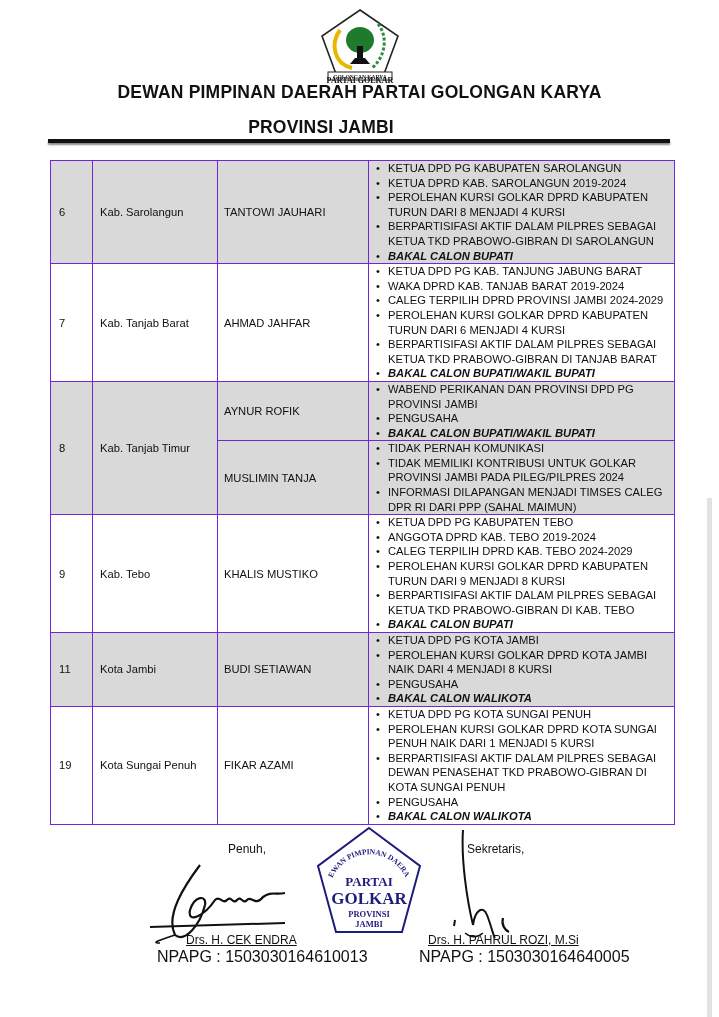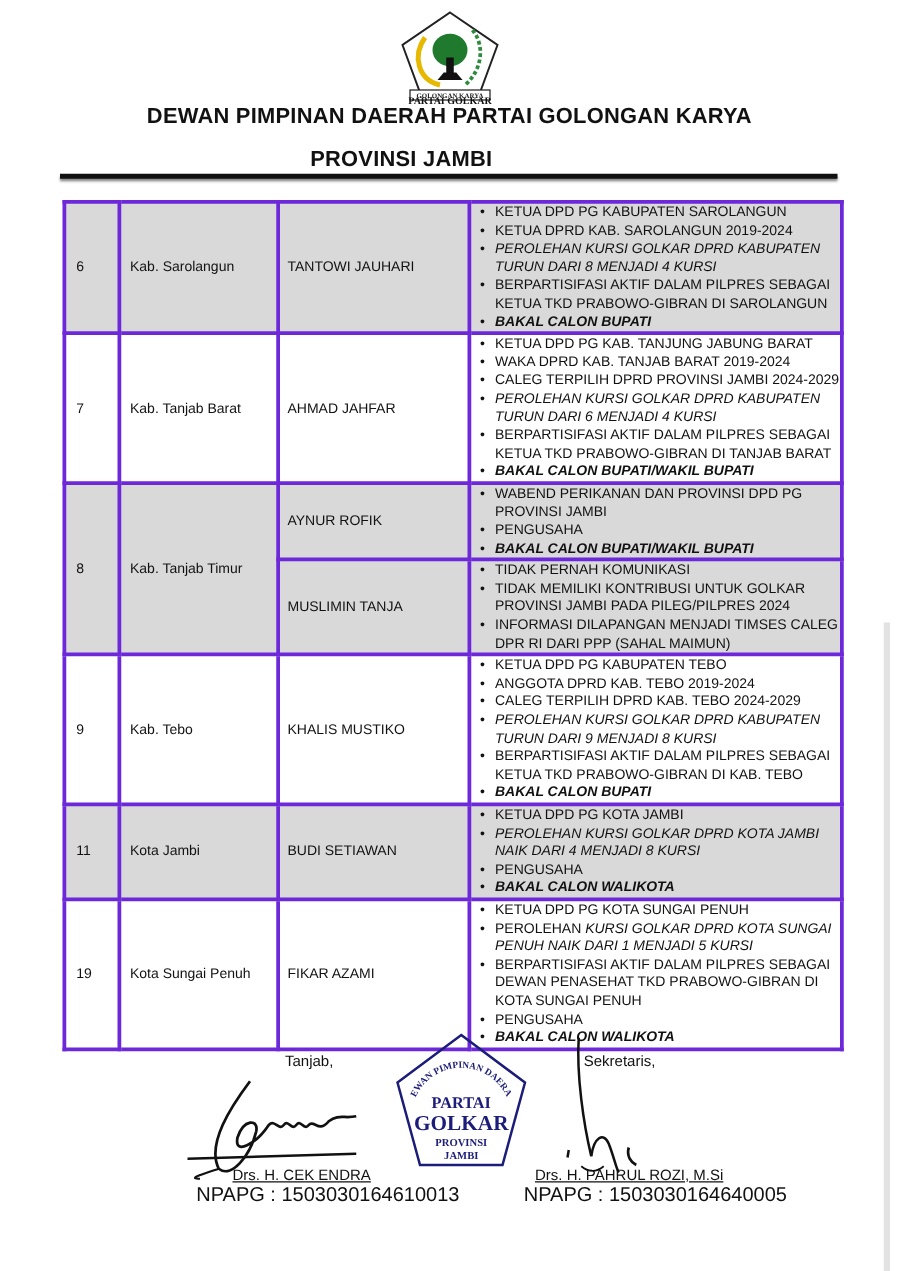--- a/index.html
+++ b/index.html
@@ -13,31 +13,31 @@
   .title1 { position: absolute; left: 0; width: 719px; top: 82px; text-align: center;
     font-weight: bold; font-size: 17.5px; letter-spacing: 0.2px; }
   .title2 { position: absolute; left: 0; width: 642px; top: 117px; text-align: center;
     font-weight: bold; font-size: 17.5px; letter-spacing: 0.2px; }
   .rule { position: absolute; left: 48px; top: 139px; width: 622px; height: 4px; background: #111;
     box-shadow: 0 2px 2px #888; }
   .scrollbar { position: absolute; left: 707px; top: 498px; width: 5px; height: 519px; background: #e2e2e2; }
 
   table.main { position: absolute; left: 50px; top: 160px; width: 625px; border-collapse: collapse;
     font-size: 11.2px; }
-  table.main td { border: 3px solid #6d28d9; vertical-align: middle; padding: 0; }
+  table.main td { border: 1px solid #6d28d9; vertical-align: middle; padding: 0; }
   table.main tr.gray td { background: #d9d9d9; }
   table.main tr.white td { background: #ffffff; }
   td.no { width: 33px; padding-left: 8px !important; }
   td.reg { width: 117px; padding-left: 7px !important; }
   td.name { width: 144px; padding-left: 6px !important; font-weight: normal; }
   td.notes { padding-left: 6px !important; }
   ul.pts { list-style: none; margin: 0; padding: 0; }
   ul.pts li { position: relative; padding-left: 13px; line-height: 14.6px; }
   ul.pts li::before { content: "•"; position: absolute; left: 1px; top: 0; }
-  .it { font-style: italic; }
+  .it { }
   .bd { font-weight: bold; font-style: italic; }
 
   .sig-label { position: absolute; font-size: 12px; }
   .sig-name { position: absolute; font-size: 12px; text-decoration: underline; }
   .sig-id { position: absolute; font-size: 16px; }
   .stamp { position: absolute; left: 314px; top: 824px; width: 110px; height: 116px; }
   .sig1 { position: absolute; left: 145px; top: 855px; width: 160px; height: 90px; }
   .sig2 { position: absolute; left: 445px; top: 830px; width: 70px; height: 115px; }
 </style>
 </head>
@@ -149,21 +149,21 @@
             <li><span class="">PEROLEHAN </span><span class="it">KURSI GOLKAR DPRD KOTA SUNGAI PENUH NAIK DARI 1 MENJADI 5 KURSI</span></li>
             <li><span class="">BERPARTISIFASI AKTIF DALAM PILPRES SEBAGAI DEWAN PENASEHAT TKD PRABOWO-GIBRAN DI KOTA SUNGAI PENUH</span></li>
             <li><span class="">PENGUSAHA</span></li>
             <li><span class="bd">BAKAL CALON WALIKOTA</span></li>
           </ul>
         </td>
       </tr>
     </tbody>
 </table>
 
-<div class="sig-label" style="left:228px; top:842px;">Tanjab,</div>
+<div class="sig-label" style="left:228px; top:842px;">Penuh,</div>
 <svg class="sig1" viewBox="0 0 160 90">
   <path d="M5,72 L140,68" stroke="#111" stroke-width="2" fill="none"></path>
   <path d="M55,10 C40,30 20,60 30,80 C40,88 55,70 60,50 C62,40 50,40 45,55 C42,70 60,60 70,45 C75,40 78,50 82,45 C86,40 88,50 92,45 C96,40 98,50 102,45 C106,40 110,52 118,42 C126,36 130,40 140,38" stroke="#111" stroke-width="2.2" fill="none"></path>
   <path d="M30,80 C15,85 5,88 15,88" stroke="#111" stroke-width="1.6" fill="none"></path>
 </svg>
 <div class="sig-name" style="left:186px; top:933px;">Drs. H. CEK ENDRA</div>
 <div class="sig-id" style="left:157px; top:948px;">NPAPG : 1503030164610013</div>
 
 <svg class="stamp" viewBox="0 0 110 116">
   <defs>

